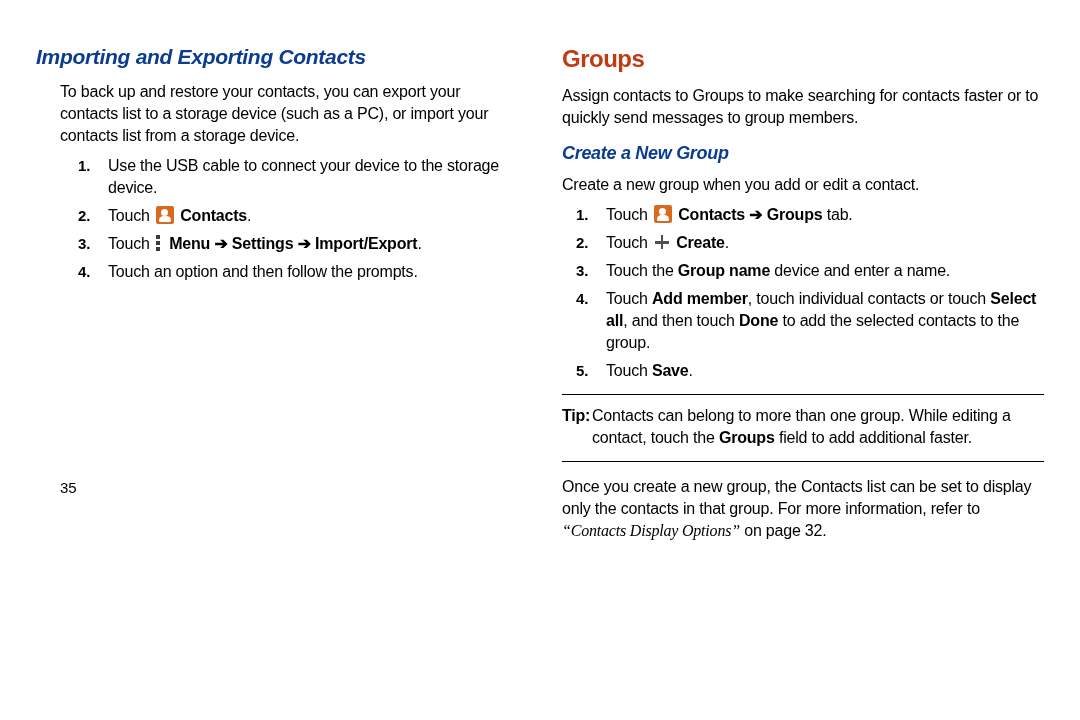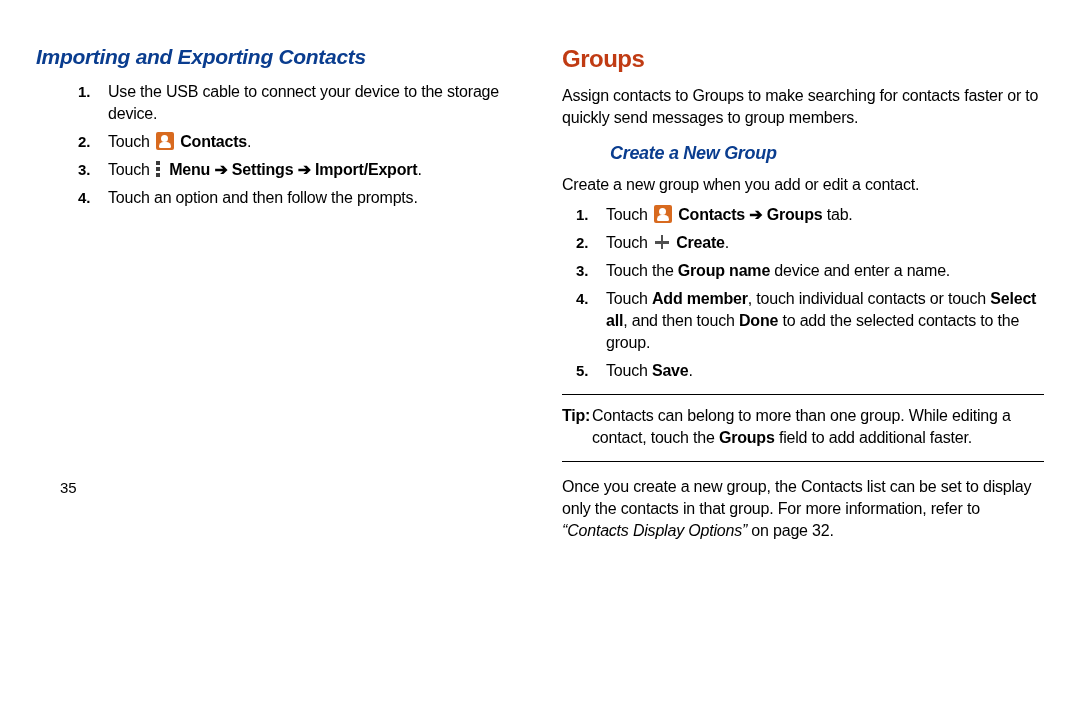--- a/index.html
+++ b/index.html
@@ -69,21 +69,21 @@
   ol.steps > li::before {
     content: counter(step) ".";
     position: absolute;
     left: 8px;
     top: 0;
     font-weight: 700;
     font-size: 15px;
   }
 
   b, .bold { font-weight: 700; }
-  .italic { font-style: italic; }
+  .italic { font-style: italic; font-family: Liberation Serif, serif; }
 
   .icon-contacts {
     display: inline-block;
     vertical-align: -3px;
     width: 18px;
     height: 18px;
     background: #d86a1f;
     border-radius: 2px;
     position: relative;
     margin: 0 2px;
@@ -156,20 +156,21 @@
     font-size: 15px;
   }
 </style>
 </head>
 <body>
 
 <div class="page">
 
   <div class="col col-left">
     <div class="h-blue h2">Importing and Exporting Contacts</div>
+    <p class="intro">To back up and restore your contacts, you can export your contacts list to a storage device (such as a PC), or import your contacts list from a storage device.</p>
 
     <ol class="steps">
       <li>
         <span>Use the USB cable to connect your device to the storage device.</span>
       </li>
       <li>
         <span>Touch </span><span class="icon-contacts"></span>
         <b>Contacts</b><span>.</span>
       </li>
       <li>
@@ -179,21 +180,21 @@
       <li>
         <span>Touch an option and then follow the prompts.</span>
       </li>
     </ol>
   </div>
 
   <div class="col col-right">
     <div class="h1-red">Groups</div>
     <p class="intro-nopad">Assign contacts to Groups to make searching for contacts faster or to quickly send messages to group members.</p>
 
-    <div class="h-blue h3" style="margin-top:14px;margin-left:48px;">Create a New Group</div>
+    <div class="h-blue h3" style="margin-top:14px;">Create a New Group</div>
     <p class="intro-nopad">Create a new group when you add or edit a contact.</p>
 
     <ol class="steps" style="padding-left:6px;">
       <li>
         <span>Touch </span><span class="icon-contacts"></span>
         <b>Contacts ➔ Groups</b><span> tab.</span>
       </li>
       <li>
         <span>Touch </span><span class="icon-plus"></span>
         <b>Create</b><span>.</span>

